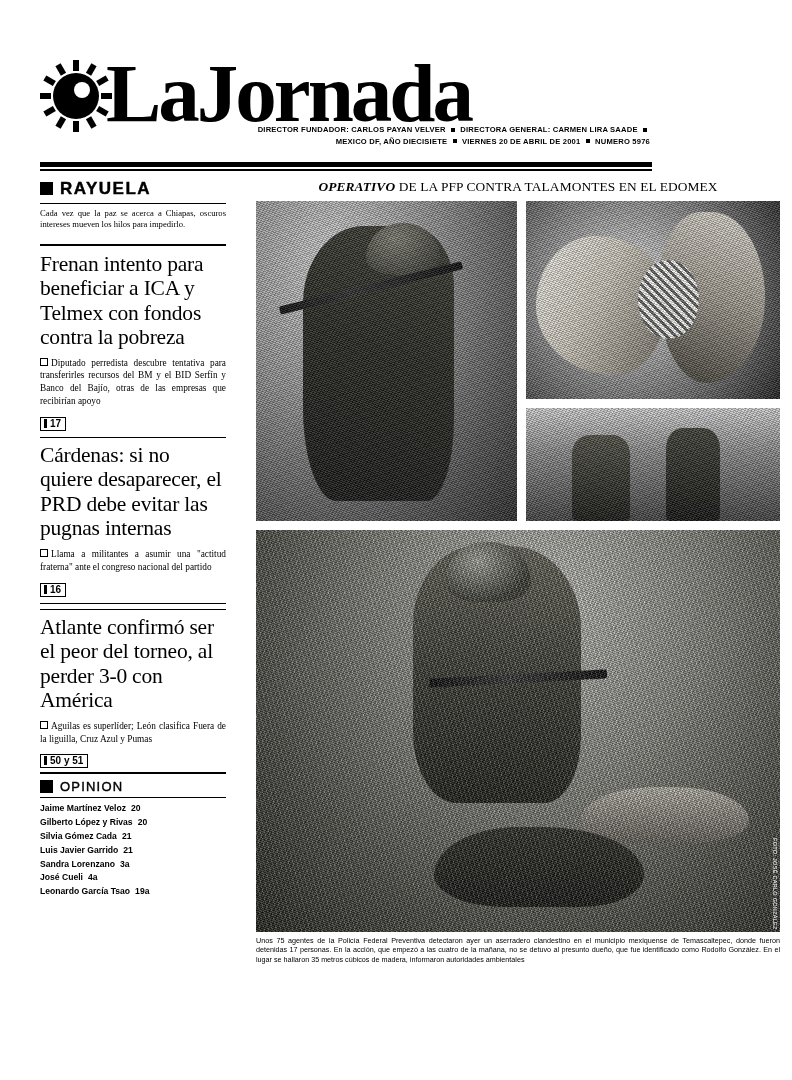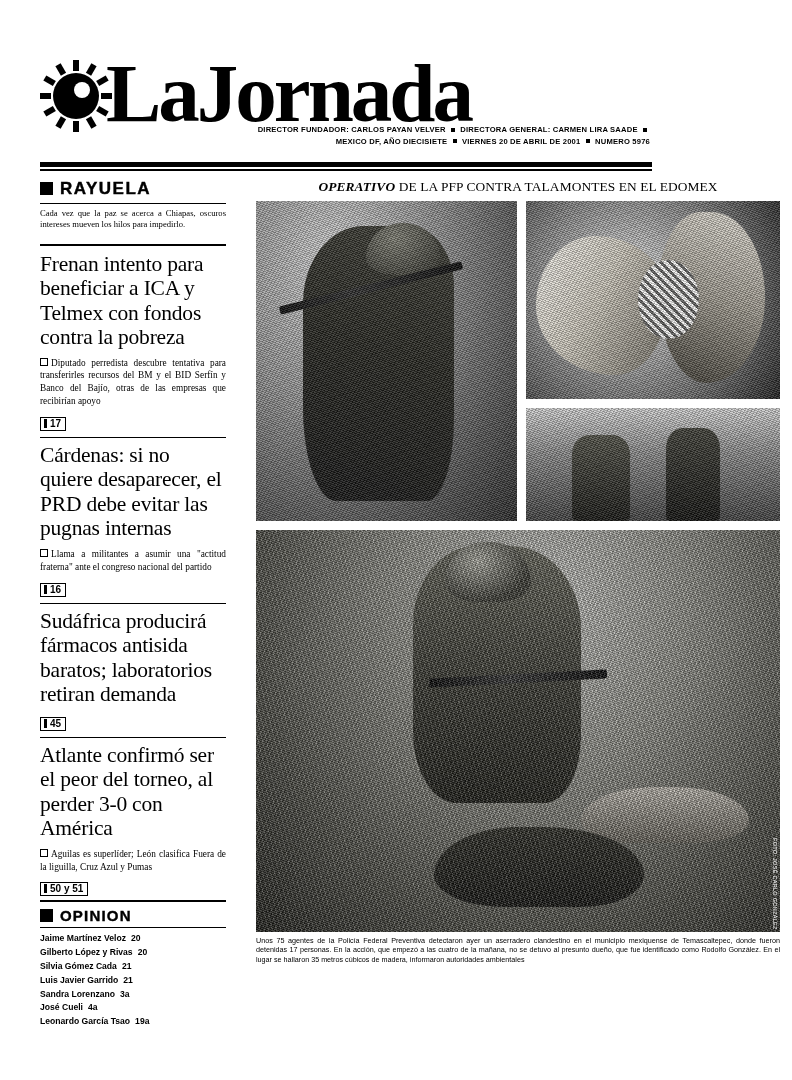--- a/index.html
+++ b/index.html
@@ -182,22 +182,22 @@
 
   
   .opinion-head {
     display: flex;
     align-items: center;
     gap: 7px;
     margin-top: 5px;
   }
   .opinion-title {
     font-family: "Liberation Sans", sans-serif;
-    font-weight: bold;
-    font-size: 15px;
+    font-weight: normal;
+    font-size: 13px;
     letter-spacing: 1.2px;
     text-align: center;
     -webkit-text-stroke: 0.4px #000;
   }
   .opinion-list {
     margin-top: 4px;
     font-family: "Liberation Sans", sans-serif;
     font-size: 8.6px;
     font-weight: bold;
     line-height: 1.62;
@@ -439,27 +439,20 @@
         <div class="deck">
           <span class="bullet"></span><span>Llama a militantes a asumir una "actitud fraterna" ante el congreso nacional del partido</span>
         </div>
         <div class="pageref">
           <span class="tick"></span>
           <span>16</span>
         </div>
       </div>
       <div class="sep-rule"></div>
 
-      <div>
-        <div class="hl">Sudáfrica producirá fármacos antisida baratos; laboratorios retiran demanda</div>
-        <div class="pageref">
-          <span class="tick"></span>
-          <span>45</span>
-        </div>
-      </div>
       <div class="sep-rule"></div>
 
       <div>
         <div class="hl">Atlante confirmó ser el peor del torneo, al perder 3-0 con América</div>
         <div class="deck">
           <span class="bullet"></span><span>Aguilas es superlíder; León clasifica  Fuera de la liguilla, Cruz Azul y Pumas</span>
         </div>
         <div class="pageref">
           <span class="tick"></span>
           <span>50 y 51</span>

